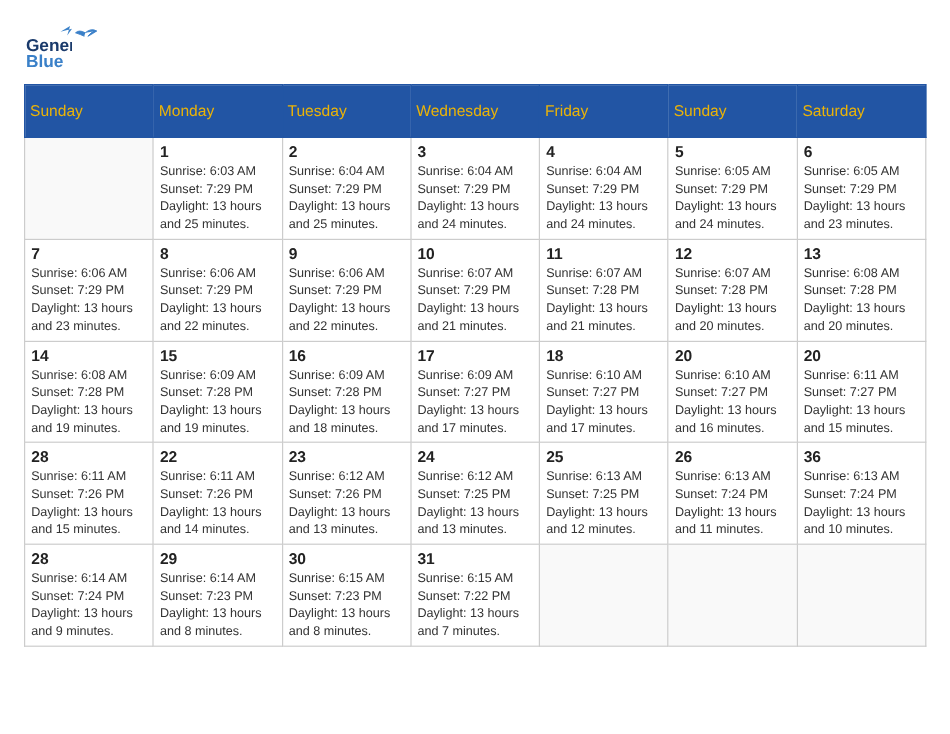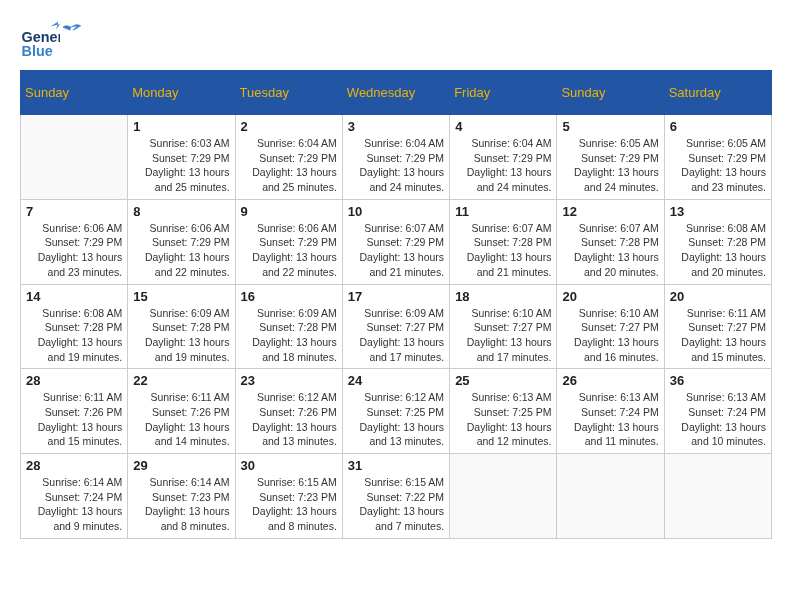--- a/index.html
+++ b/index.html
@@ -58,21 +58,20 @@
       font-size: 13px;
       font-weight: bold;
       color: #222;
       display: block;
       margin-bottom: 2px;
     }
     .day-info {
       color: #333;
       font-size: 10.5px;
       line-height: 1.4;
-      text-align: right;
     }
     .logo-wrapper {
       display: flex;
       align-items: center;
       gap: 4px;
     }
     .logo-icon {
       display: inline-block;
       width: 40px;
       height: 40px;

